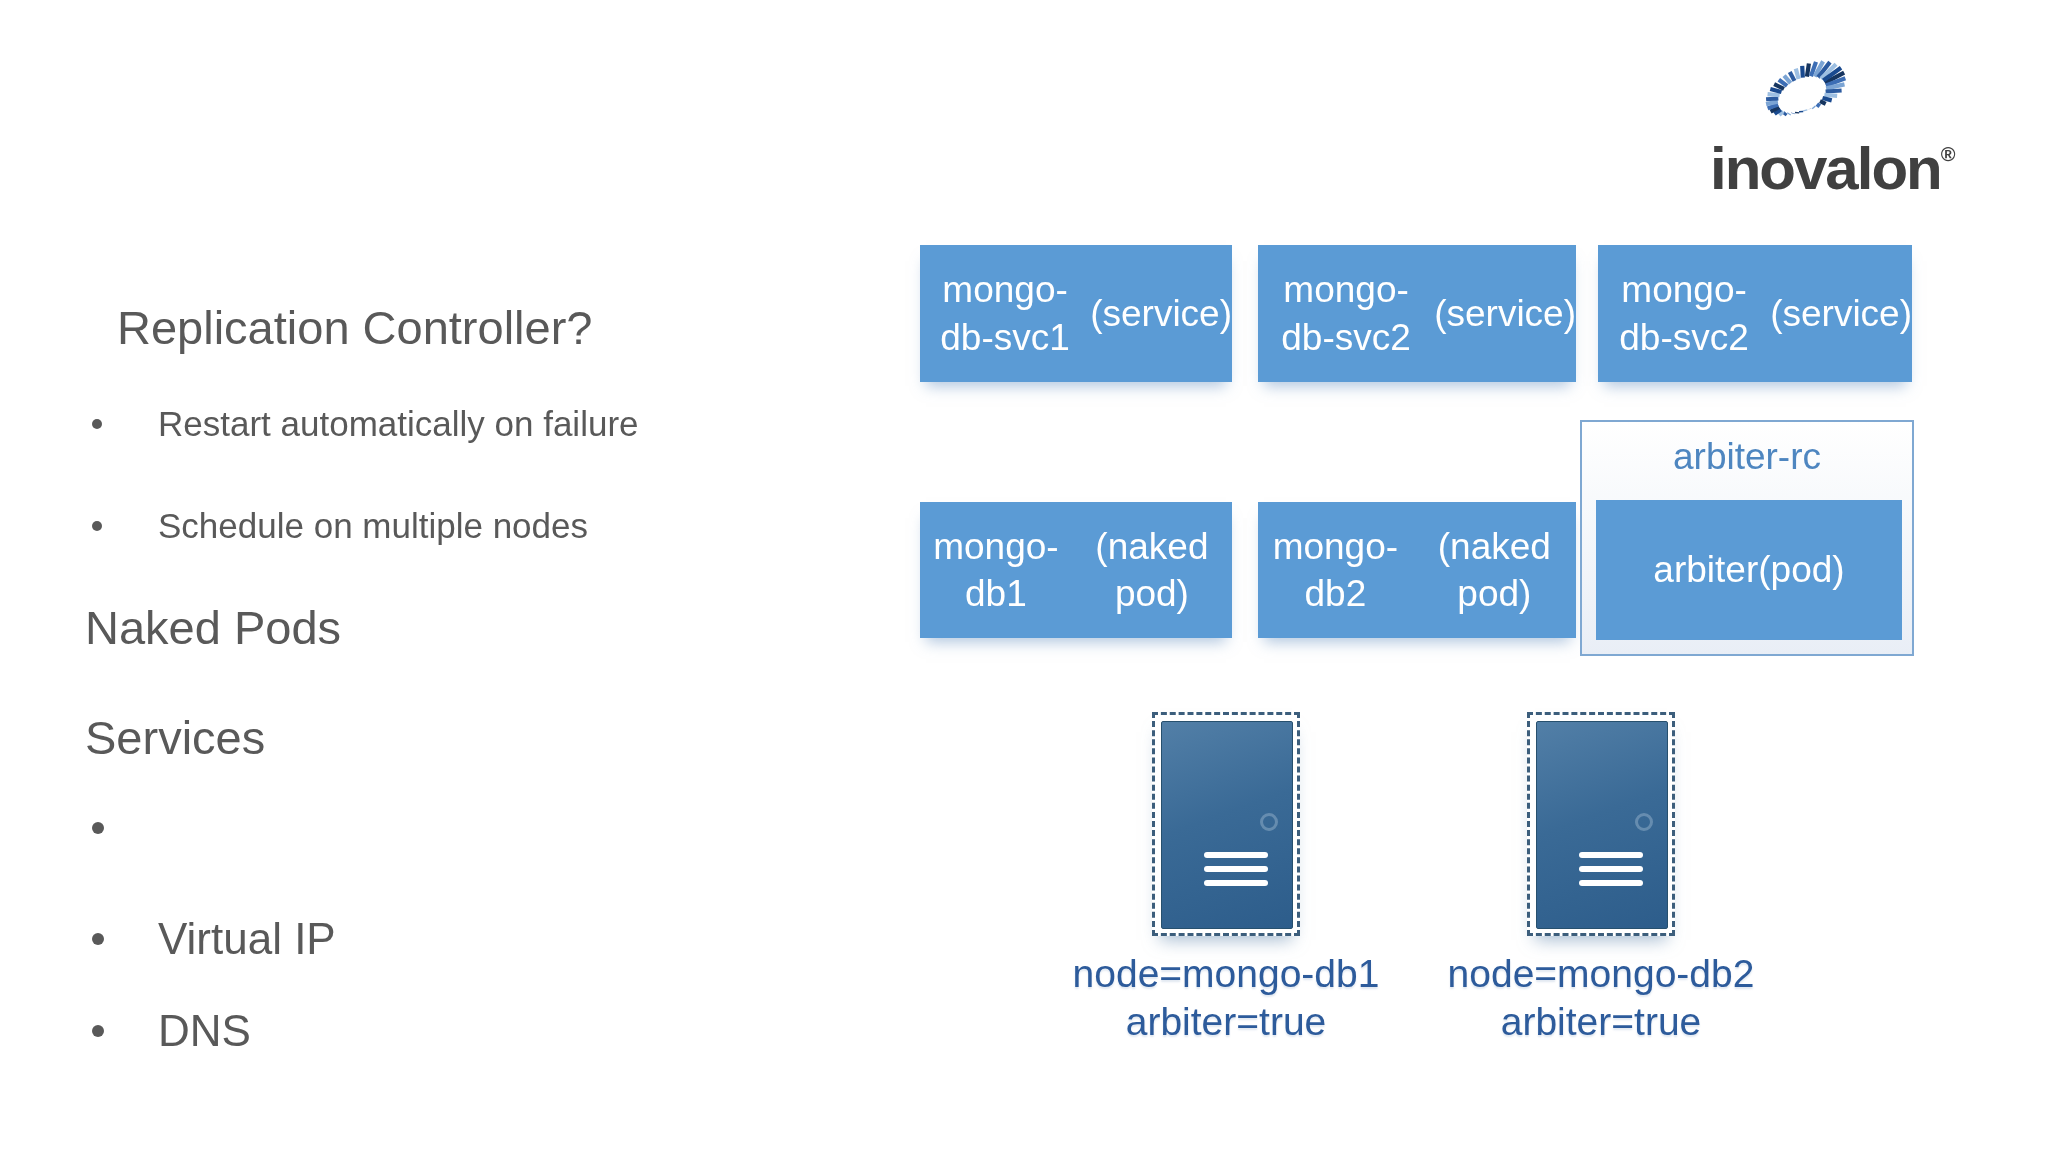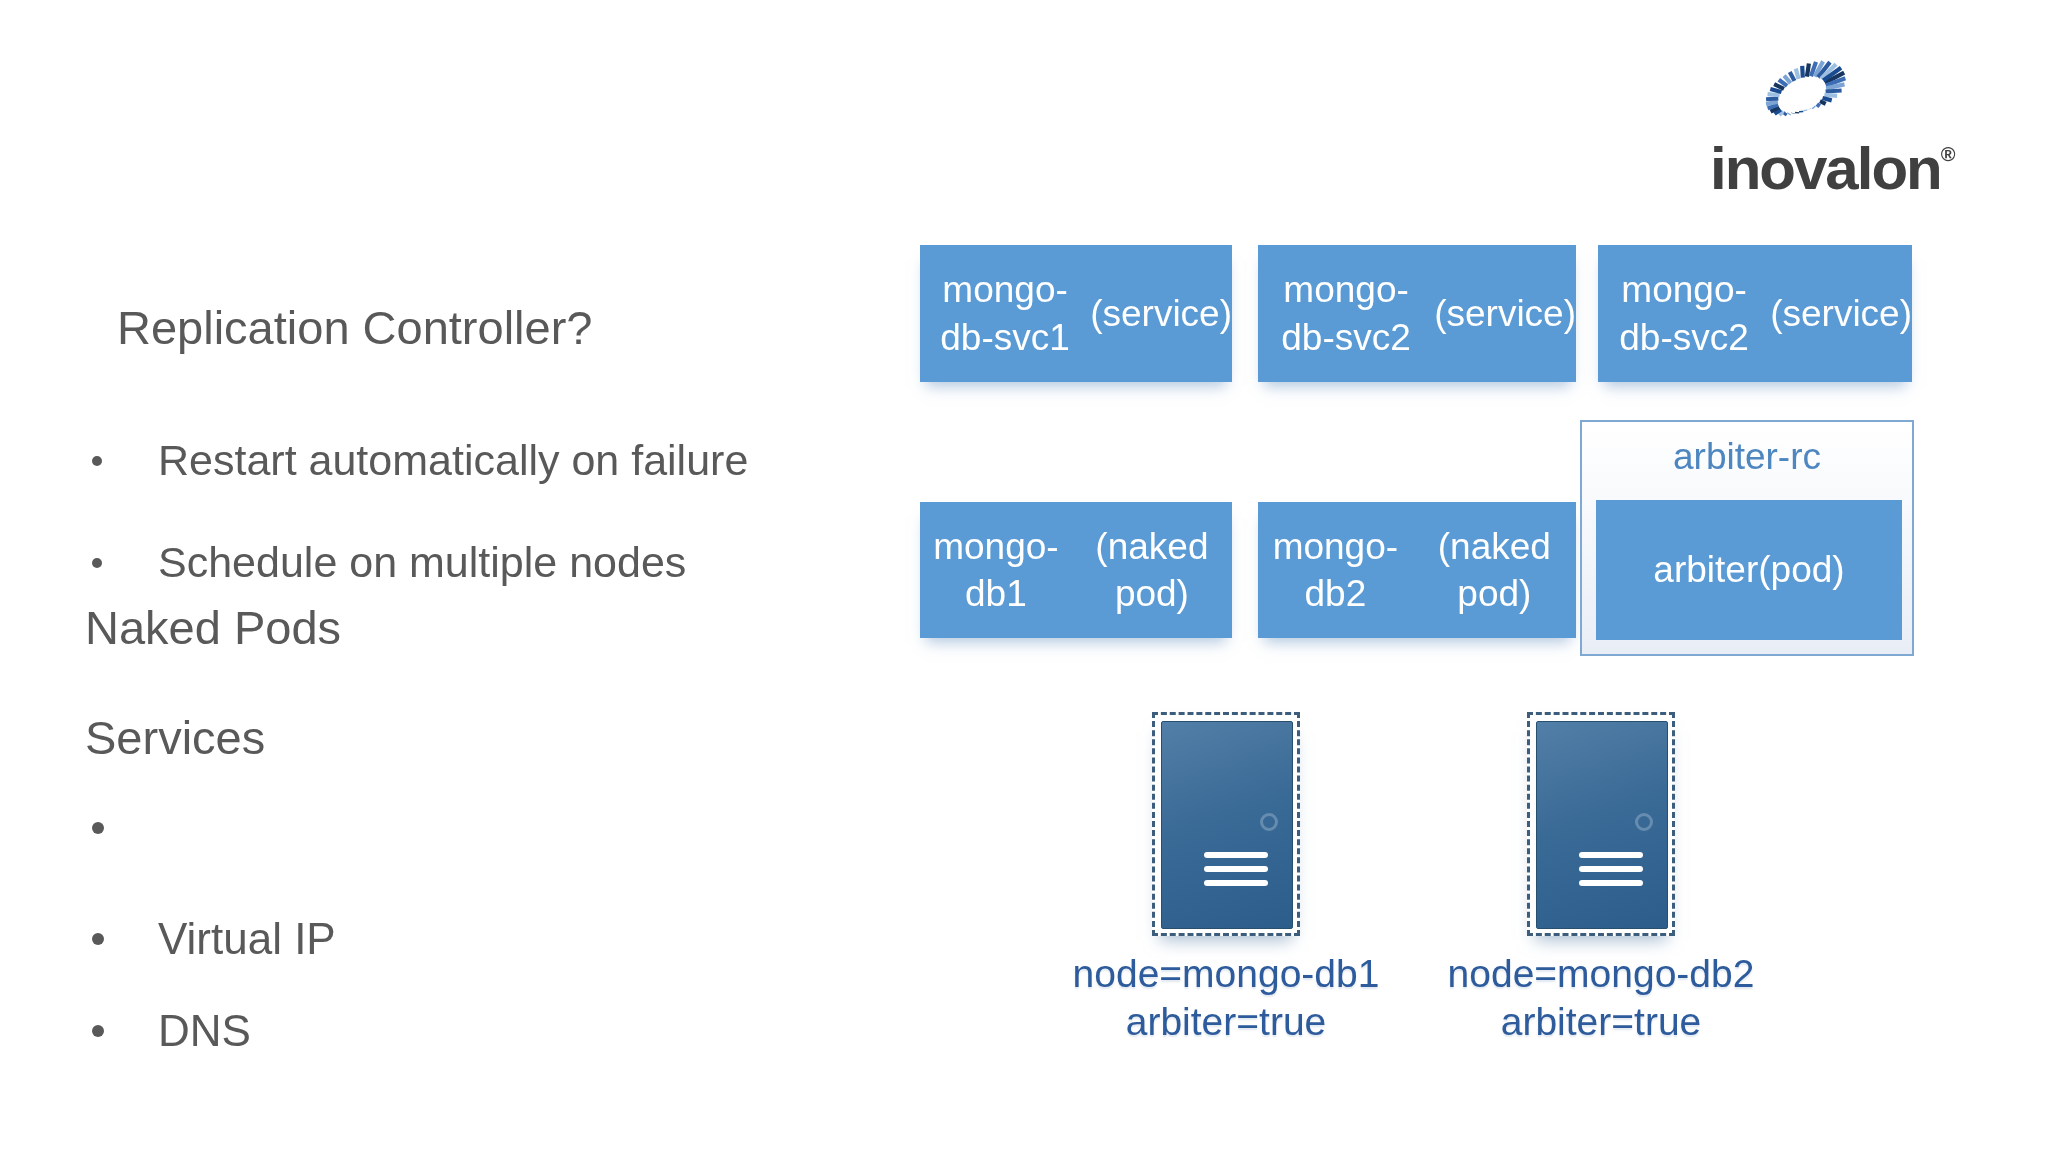--- a/index.html
+++ b/index.html
@@ -20,21 +20,21 @@
     position:absolute;left:10px;top:96px;white-space:nowrap;
     font-size:60px;font-weight:bold;color:#404040;letter-spacing:-2px;
   }
   .wordmark sup{font-size:20px;vertical-align:28px;letter-spacing:0;}
   
   .lt{position:absolute;color:#595959;white-space:nowrap;}
   .heading{font-size:47px;}
   .bullet-row{display:flex;align-items:center;}
   .dot{border-radius:50%;background:#595959;flex:0 0 auto;}
   .b1 .dot{width:10px;height:10px;margin-right:56px;}
-  .b1{font-size:43px;margin-top:32px;}
+  .b1{font-size:35px;}
   .b2 .dot{width:12px;height:12px;margin-right:54px;}
   .b2{font-size:44px;}
   
   .bluebox{
     position:absolute;background:#5B9BD5;color:#ffffff;
     display:flex;flex-direction:row;align-items:center;justify-content:center;
     text-align:center;font-size:37px;line-height:1.28;
     box-shadow:0 10px 14px -6px rgba(110,150,195,0.55);
   }
   .rcbox{

